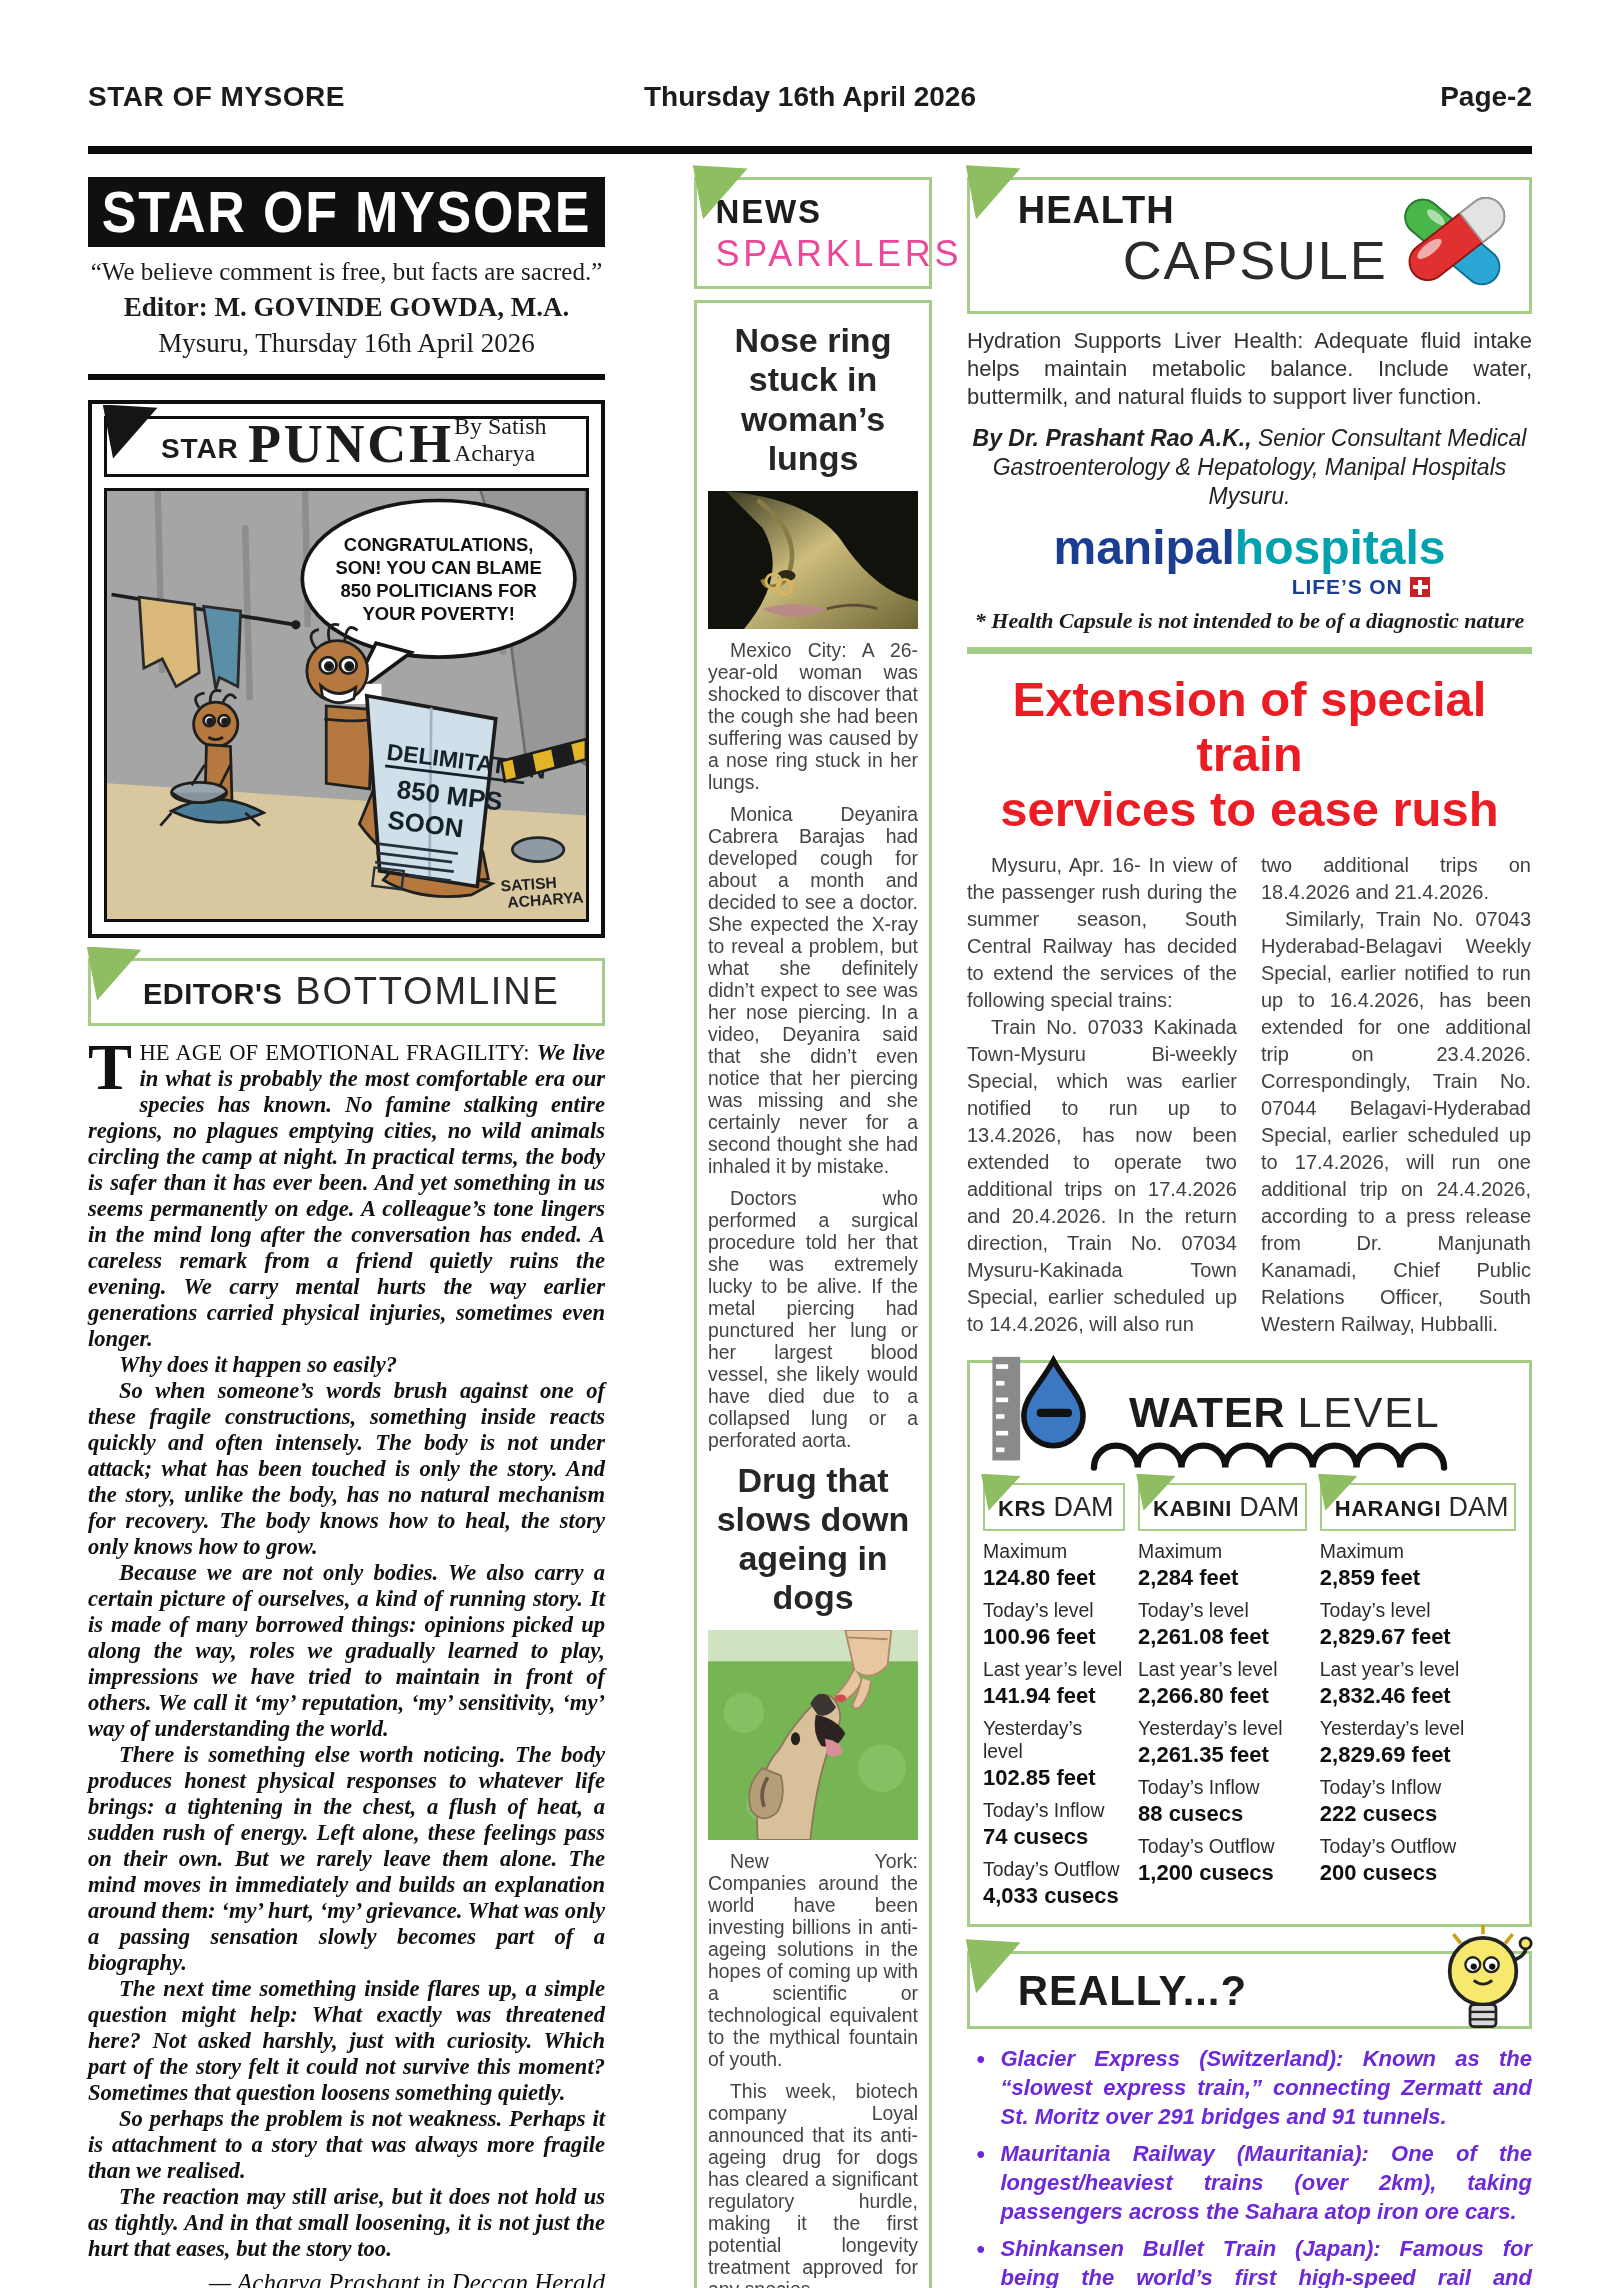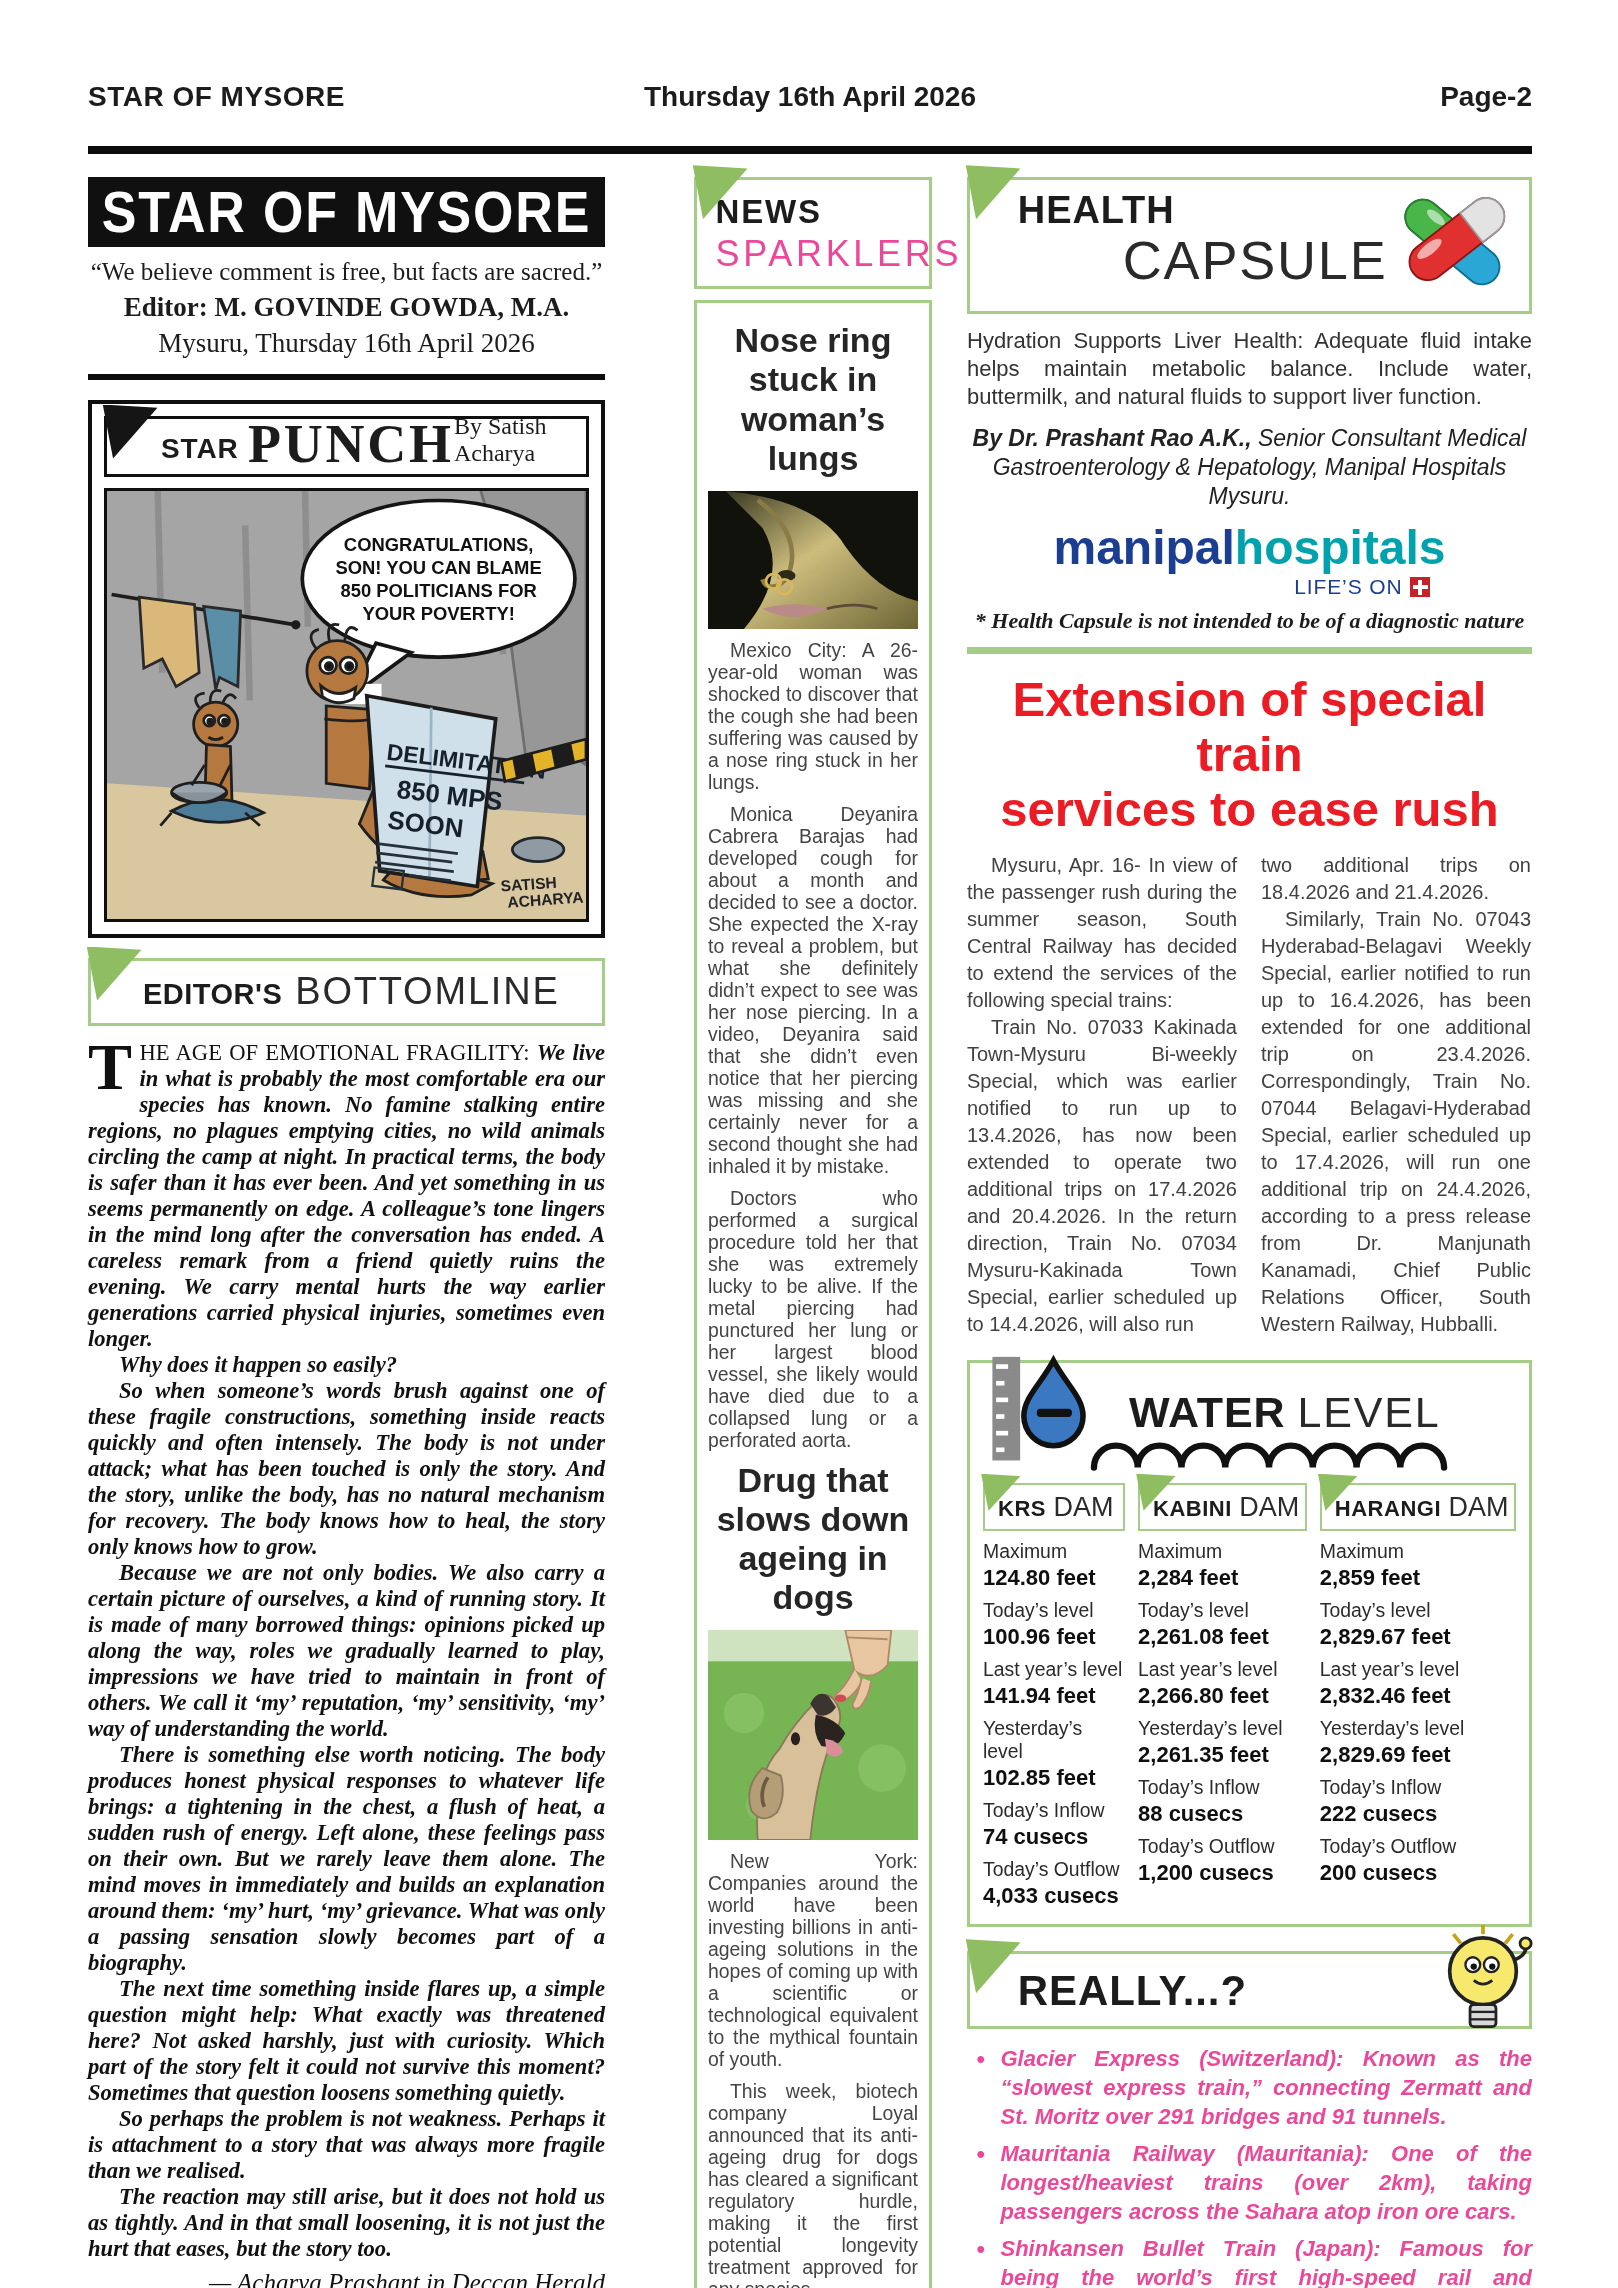--- a/index.html
+++ b/index.html
@@ -75,21 +75,21 @@
   .hc-box{padding:9.2px 14.8px 13px; height:137px;}
   .hc-kicker{font-weight:bold; font-size:38px; letter-spacing:0.9px; margin-left:33px;}
   .hc-title{font-size:54px; letter-spacing:1.8px; color:#2a2a2a; margin-left:138px; margin-top:-3.7px;}
   .hc-pills{position:absolute; right:7.4px; top:3.7px;}
   .hc-body{font-size:22px; line-height:28px; text-align:justify; color:#333; margin-top:13px;}
   .hc-byline{font-style:italic; font-size:23px; text-align:center; margin-top:13px; line-height:29px; color:#222;}
   .hc-byline b{font-weight:bold;}
   .manipal{ text-align:center; margin-top:9.2px; font-size:48px; font-weight:bold; letter-spacing:0;}
   .manipal .m1{color:#1b3e93;} .manipal .m2{color:#00a3ad; font-weight:bold;}
   .lifes-on{display:flex; justify-content:flex-end; align-items:center; gap:7.4px; font-size:21px; color:#1b3e93;
-            letter-spacing:0.9px; margin:0 102px 0 0;}
+            letter-spacing:0.9px; margin:0 102px 0 0;font-weight:bold;}
   .red-sq{width:20px; height:20px; background:#c82027; position:relative;}
   .red-sq::before,.red-sq::after{content:""; position:absolute; background:#fff;}
   .red-sq::before{left:8.3px; top:2.8px; width:3.7px; height:14.8px;}
   .red-sq::after{left:2.8px; top:8.3px; width:14.8px; height:3.7px;}
   .hc-disc{font-family:"Liberation Serif",serif; font-weight:bold; font-style:italic; font-size:22px;
            text-align:center; margin-top:9.2px;}
   .r-rule1{margin:13px 0 18.5px;}
 
   .train-h{color:var(--red); font-weight:bold; font-size:49px; line-height:1.12; text-align:center; letter-spacing:0;}
   .train-cols{display:flex; gap:24px; margin-top:14.8px;}
@@ -110,21 +110,21 @@
   .dam-head b{font-weight:bold; font-size:22px; letter-spacing:0.5px;}
   .dam-head span{font-size:27px; color:#2a2a2a;}
   .dam-rows{margin-top:9.2px;}
   .dam-label{font-size:19.4px; color:#2b2b2b; margin-top:8.3px;}
   .dam-value{font-size:22px; font-weight:bold; color:#0f0f0f; margin-top:1.8px;}
 
   .really-box{margin-top:24px; padding:13px 14.8px; height:78px;}
   .really-title{font-weight:bold; font-size:42px; letter-spacing:0.9px; margin-left:33px;}
   .bulb{position:absolute; right:-3.7px; top:-31px;}
   .really-list{margin:14.8px 0 0 5.5px; list-style:none;}
-  .really-list li{font-weight:bold; font-style:italic; font-size:22px; line-height:29px; color:#ec4899;
+  .really-list li{font-weight:bold; font-style:italic; font-size:22px; line-height:29px; color:#6d28d9;
                   padding-left:28px; position:relative; text-align:justify; margin-bottom:8.3px;}
   .really-list li::before{content:"•"; position:absolute; left:3.7px; font-size:24px;}
 </style>
 </head>
 <body>
 
 <div id="page">
 
   <div class="pg-head">
     <div class="h-left">STAR OF MYSORE</div>

